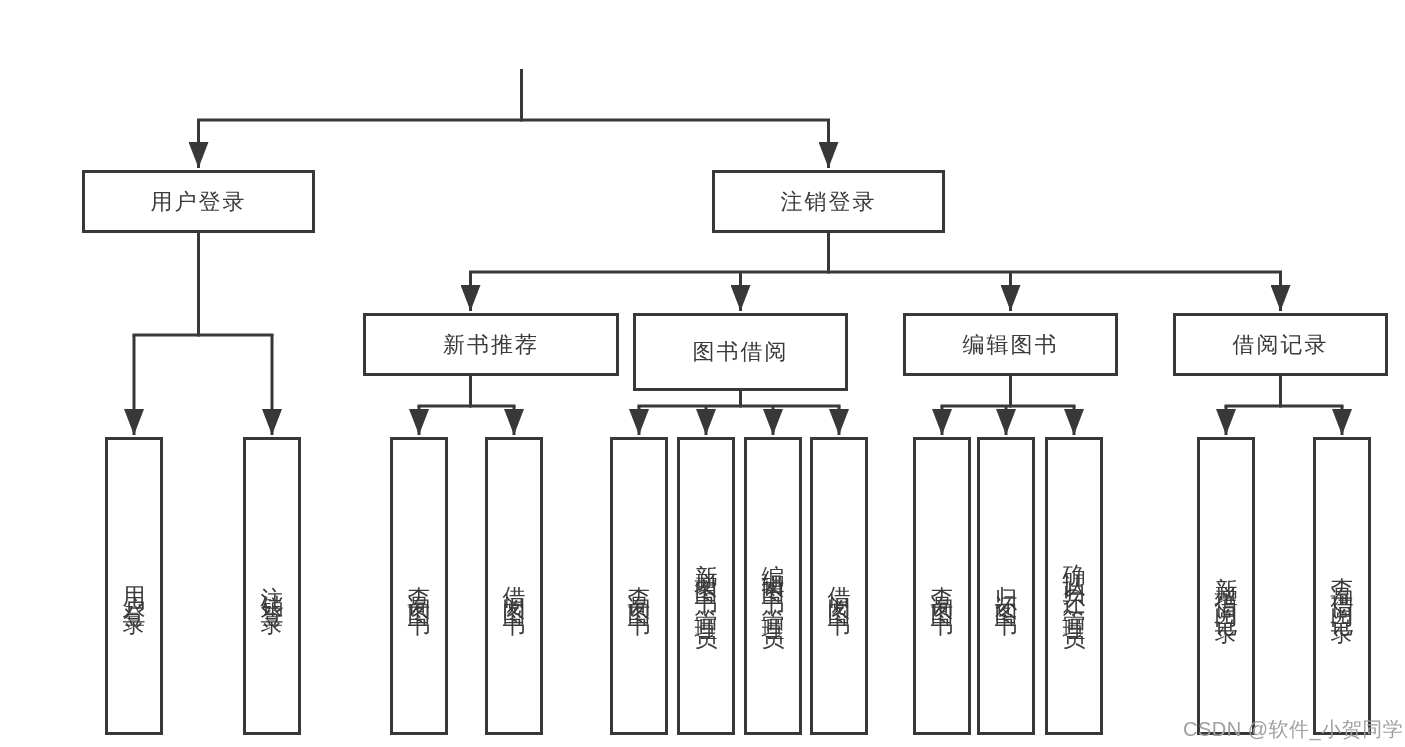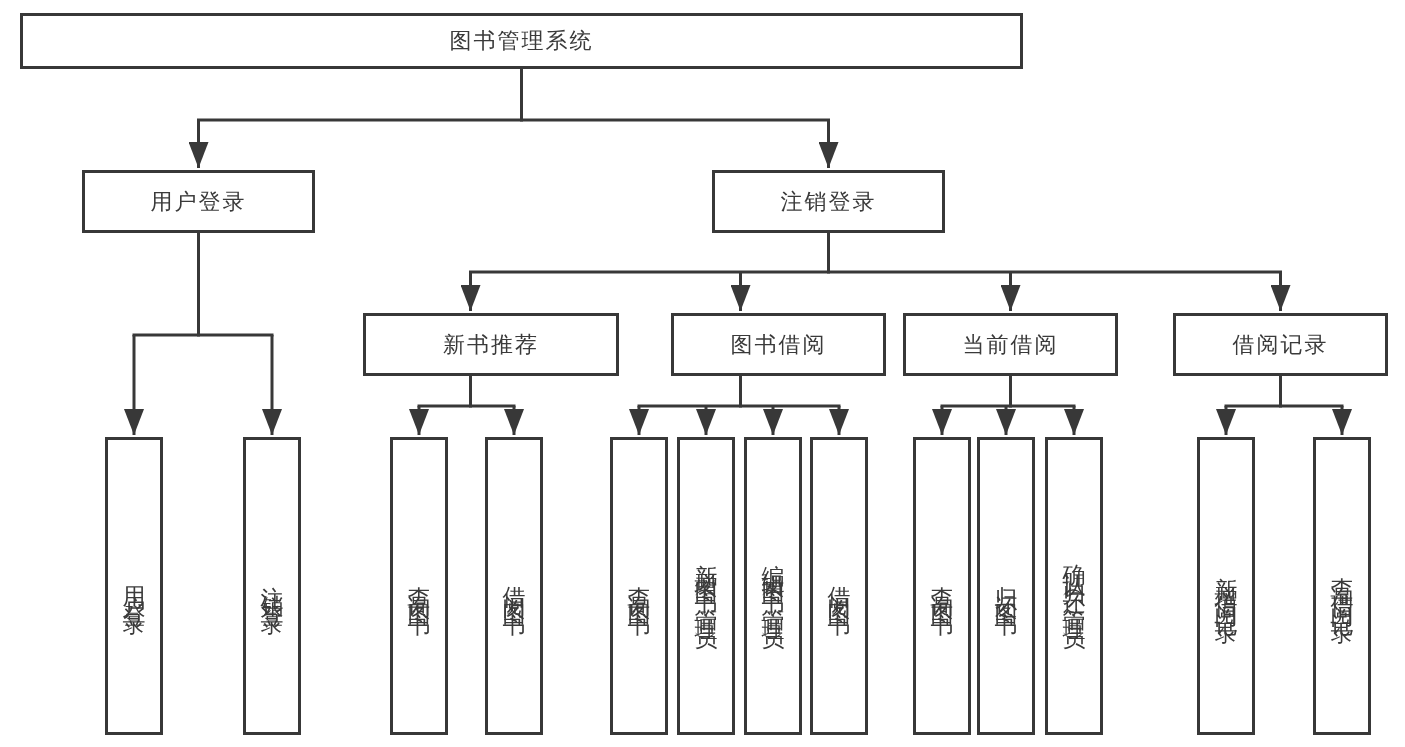--- a/index.html
+++ b/index.html
@@ -92,39 +92,36 @@
 
       <g>
         <line x1="1280.5" y1="376" x2="1280.5" y2="407.5"></line>
         <line x1="1224.5" y1="406" x2="1343.5" y2="406"></line>
         <line x1="1226" y1="406" x2="1226" y2="435" marker-end="url(#ah)"></line>
         <line x1="1342" y1="406" x2="1342" y2="435" marker-end="url(#ah)"></line>
       </g>
     </g>
   </svg>
 
-  <div class="node hnode" style="left:20px; top:13px; width:1003px; height:56px;">
-    <span>图书管理系统</span>
-  </div>
 
   <div class="node hnode" style="left:82px; top:170px; width:233px; height:63px;">
     <span>用户登录</span>
   </div>
   <div class="node hnode" style="left:712px; top:170px; width:233px; height:63px;">
     <span>注销登录</span>
   </div>
 
   <div class="node hnode" style="left:363px; top:313px; width:256px; height:63px;">
     <span>新书推荐</span>
   </div>
-  <div class="node hnode" style="left:671px; top:313px; width:215px; height:63px;text-align:right;">
+  <div class="node hnode" style="left:633px; top:313px; width:215px; height:78px;text-align:right;">
     <span>图书借阅</span>
   </div>
   <div class="node hnode" style="left:903px; top:313px; width:215px; height:63px;">
-    <span>当前借阅</span>
+    <span>编辑图书</span>
   </div>
   <div class="node hnode" style="left:1173px; top:313px; width:215px; height:63px;">
     <span>借阅记录</span>
   </div>
 
   <div class="node leaf" style="left:105px; top:437px;">
     <span class="vtext">用户登录</span>
   </div>
   <div class="node leaf" style="left:243px; top:437px;">
     <span class="vtext">注销登录</span>
@@ -160,14 +157,15 @@
     <span class="vtext">确认归还（管理员）</span>
   </div>
 
   <div class="node leaf" style="left:1197px; top:437px;">
     <span class="vtext">新增借阅记录</span>
   </div>
   <div class="node leaf" style="left:1313px; top:437px;">
     <span class="vtext">查询借阅记录</span>
   </div>
 
+  <div class="watermark">CSDN @软件_小贺同学</div>
 
 </div>
 
 </body></html>

